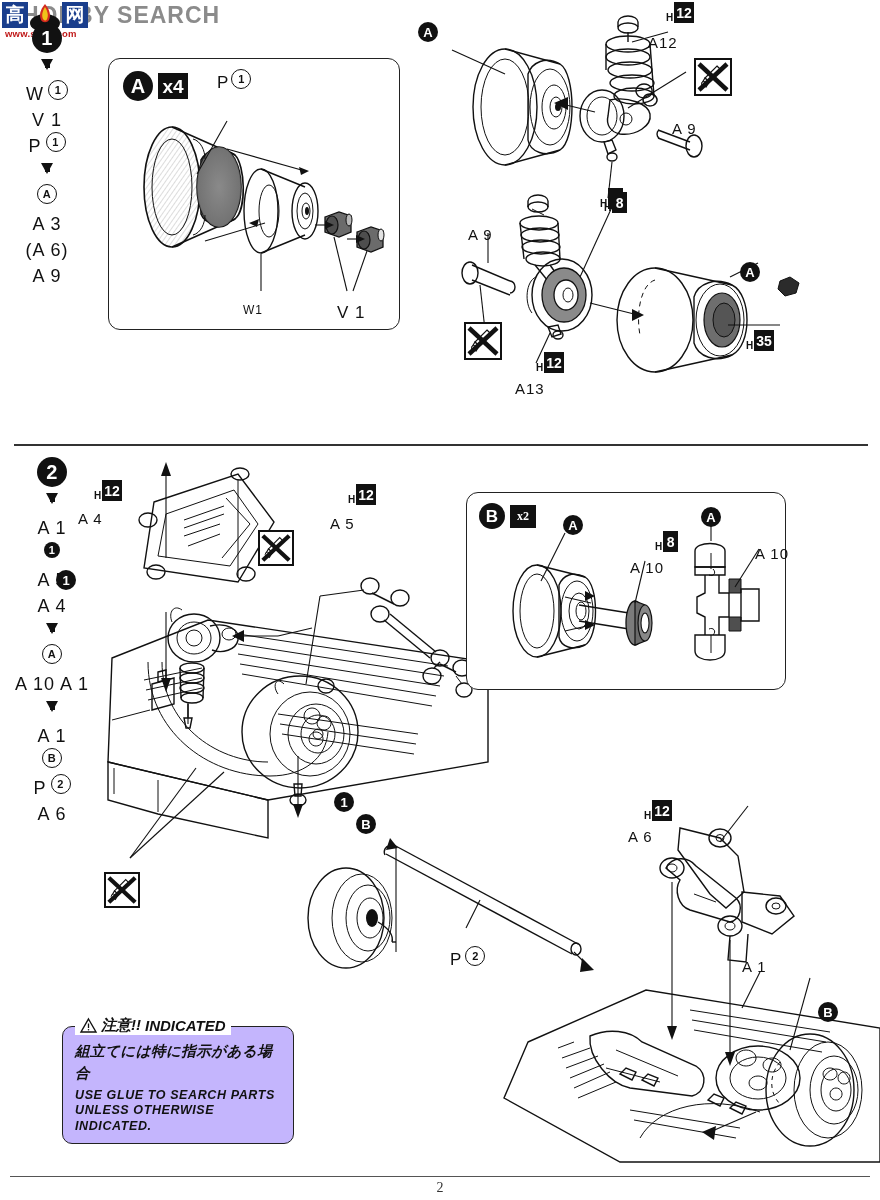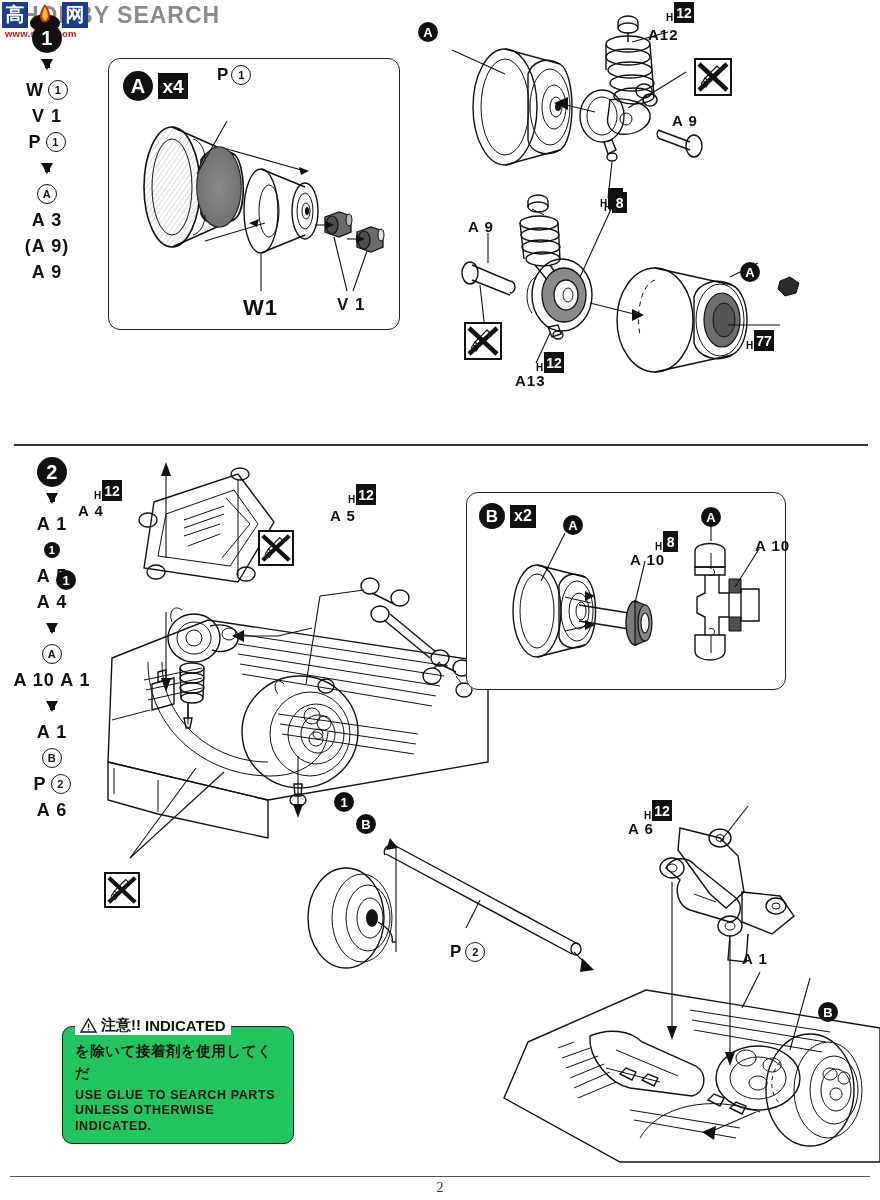--- a/index.html
+++ b/index.html
@@ -106,23 +106,24 @@
 
   .panel-tag {
     display: flex;
     align-items: center;
     gap: 5px;
   }
 
   
   .lbl {
     font-size: 15px;
-    font-weight: bold;
+    font-weight: normal;
     letter-spacing: 1px;
     white-space: nowrap;
+    margin-top: 8px;
   }
 
   
   .hmark { display: inline-flex; align-items: flex-end; gap: 1px; }
   .hmark .h { font-size: 10px; font-weight: bold; }
   .hmark .num {
     font-size: 14px;
     padding: 4px 2px;
     min-width: 11px;
     height: 13px;
@@ -139,22 +140,23 @@
   .divider {
     background: #333;
     height: 2px;
   }
 
   
   .attention {
     border: 1.6px solid #222;
     border-radius: 10px;
     box-sizing: border-box;
-    background: #22c55e;
+    background: #c4b5fd;
     position: relative;
+    font-style: italic;
   }
   .attention-head {
     position: absolute;
     top: -11px;
     left: 12px;
     background: #fff;
     padding: 0 5px;
     display: flex;
     align-items: center;
     gap: 4px;
@@ -263,21 +265,21 @@
     <div class="row">
         <span class="flowarrow"></span>
       </div>
     <div class="row">
       <span class="ring ring-18">A</span>
     </div>
     <div class="row">
       <span class="lbl" style="font-size:18px">A 3</span>
     </div>
     <div class="row">
-      <span class="lbl" style="font-size:18px">(A 9)</span>
+      <span class="lbl" style="font-size:18px">(A 6)</span>
     </div>
     <div class="row">
       <span class="lbl" style="font-size:18px">A 9</span>
     </div>
   </div>
 
   <div class="abs panel" style="left:108px;top:58px;width:292px;height:272px;">
 
     <div class="abs panel-tag" style="left:14px;top:12px;">
       <span class="disc disc-30">A</span>
@@ -339,21 +341,21 @@
       <path d="M88 115 L118 62" class="leader"></path>
       <path d="M152 195 L152 232" class="leader"></path>
       <path d="M225 178 L238 232" class="leader"></path>
       <path d="M258 192 L244 232" class="leader"></path>
     </svg>
 
     <div class="abs" style="left:108px;top:6px;display:flex;align-items:center;gap:2px;">
       <span class="lbl" style="font-size:17px">P</span>
       <span class="ring ring-18">1</span>
     </div>
-    <div class="abs lbl" style="left:134px;top:236px;font-size:22px;">W1</div>
+    <div class="abs lbl" style="left:134px;top:236px;font-size:12px;">W1</div>
     <div class="abs lbl" style="left:228px;top:236px;font-size:17px;">V 1</div>
   </div>
 
   <svg class="abs" style="left:410px;top:12px;" width="470" height="200" viewBox="0 0 470 200">
 
     <ellipse cx="95" cy="95" rx="32" ry="58" class="ink"></ellipse>
     <path d="M95 37 L150 52" class="ink"></path>
     <path d="M95 153 L150 138" class="ink"></path>
     <path d="M150 52 C166 62 166 128 150 138 C136 146 120 140 118 128 L118 62 C122 50 136 44 150 52 Z" class="ink"></path>
     <ellipse cx="140" cy="95" rx="20" ry="38" class="ink-thin"></ellipse>
@@ -491,21 +493,21 @@
   <div class="abs lbl" style="left:515px;top:372px;">A13</div>
   <div class="abs hmark" style="left:536px;top:352px;">
     <span class="h">H</span>
     <span class="sqbadge num">12</span>
   </div>
   <div class="abs" style="left:740px;top:262px;">
     <span class="disc disc-20">A</span>
   </div>
   <div class="abs hmark" style="left:746px;top:330px;">
     <span class="h">H</span>
-    <span class="sqbadge num">77</span>
+    <span class="sqbadge num">35</span>
   </div>
 
   <div class="abs noglue" style="left:464px;top:322px;width:38px;height:38px;">
     <svg width="34" height="34" viewBox="0 0 34 34">
       <path d="M21 6 L25 10 L13 22 L9 18 Z" fill="#fff" stroke="#111" stroke-width="1.2"></path>
       <path d="M9 18 L13 22 L10 27 L6 23 Z" fill="#fff" stroke="#111" stroke-width="1.2"></path>
       <ellipse cx="8" cy="24" rx="2.5" ry="2.5" fill="#fff" stroke="#111" stroke-width="1"></ellipse>
       <path d="M3 4 L31 30" stroke="#111" stroke-width="4.5"></path>
       <path d="M31 4 L3 30" stroke="#111" stroke-width="4.5"></path>
     </svg>
@@ -705,21 +707,21 @@
       <path d="M9 18 L13 22 L10 27 L6 23 Z" fill="#fff" stroke="#111" stroke-width="1.2"></path>
       <ellipse cx="8" cy="24" rx="2.5" ry="2.5" fill="#fff" stroke="#111" stroke-width="1"></ellipse>
       <path d="M3 4 L31 30" stroke="#111" stroke-width="4.5"></path>
       <path d="M31 4 L3 30" stroke="#111" stroke-width="4.5"></path>
     </svg>
   </div>
 
   <div class="abs panel" style="left:466px;top:40px;width:320px;height:198px;">
     <div class="abs panel-tag" style="left:12px;top:10px;">
       <span class="disc disc-26">B</span>
-      <span class="sqbadge" style="width:26px;height:23px;font-size:16px;">x2</span>
+      <span class="sqbadge" style="width:26px;height:23px;font-size:12px;font-family:Liberation Serif, serif;">x2</span>
     </div>
 
     <svg class="abs" style="left:0;top:0;" width="320" height="198" viewBox="0 0 320 198">
 
       <ellipse cx="70" cy="118" rx="24" ry="46" class="ink"></ellipse>
       <path d="M70 72 L118 84" class="ink"></path>
       <path d="M70 164 L118 152" class="ink"></path>
       <path d="M118 84 C132 92 132 144 118 152 C106 158 94 154 92 144 L92 92 C96 82 106 78 118 84 Z" class="ink"></path>
       <ellipse cx="110" cy="118" rx="16" ry="30" class="ink-thin"></ellipse>
       <ellipse cx="112" cy="118" rx="10" ry="18" class="ink-thin"></ellipse>
@@ -900,20 +902,20 @@
     <svg width="17" height="15" viewBox="0 0 17 15">
       <path d="M8.5 1 L16 14 L1 14 Z" fill="#fff" stroke="#111" stroke-width="1.4"></path>
       <path d="M8.5 5.5 L8.5 10" stroke="#111" stroke-width="1.3"></path>
       <circle cx="8.5" cy="11.8" r="0.8" fill="#111"></circle>
     </svg>
     <span>注意!!</span>
     <span>INDICATED</span>
   </div>
 
   <div class="abs" style="left:12px;top:14px;width:212px;">
-    <div class="attention-jp">を除いて接着剤を使用してくだ</div>
+    <div class="attention-jp">組立てには特に指示がある場合</div>
     <div class="attention-en" style="margin-top:3px;">USE GLUE TO SEARCH PARTS</div>
     <div class="attention-en">UNLESS OTHERWISE INDICATED.</div>
   </div>
 </div>
 
 <div class="abs footer-rule" style="left:10px;top:1176px;width:860px;"></div>
 <div class="abs footer-num" style="left:0;top:1180px;width:880px;">2</div>
 
 </body></html>

